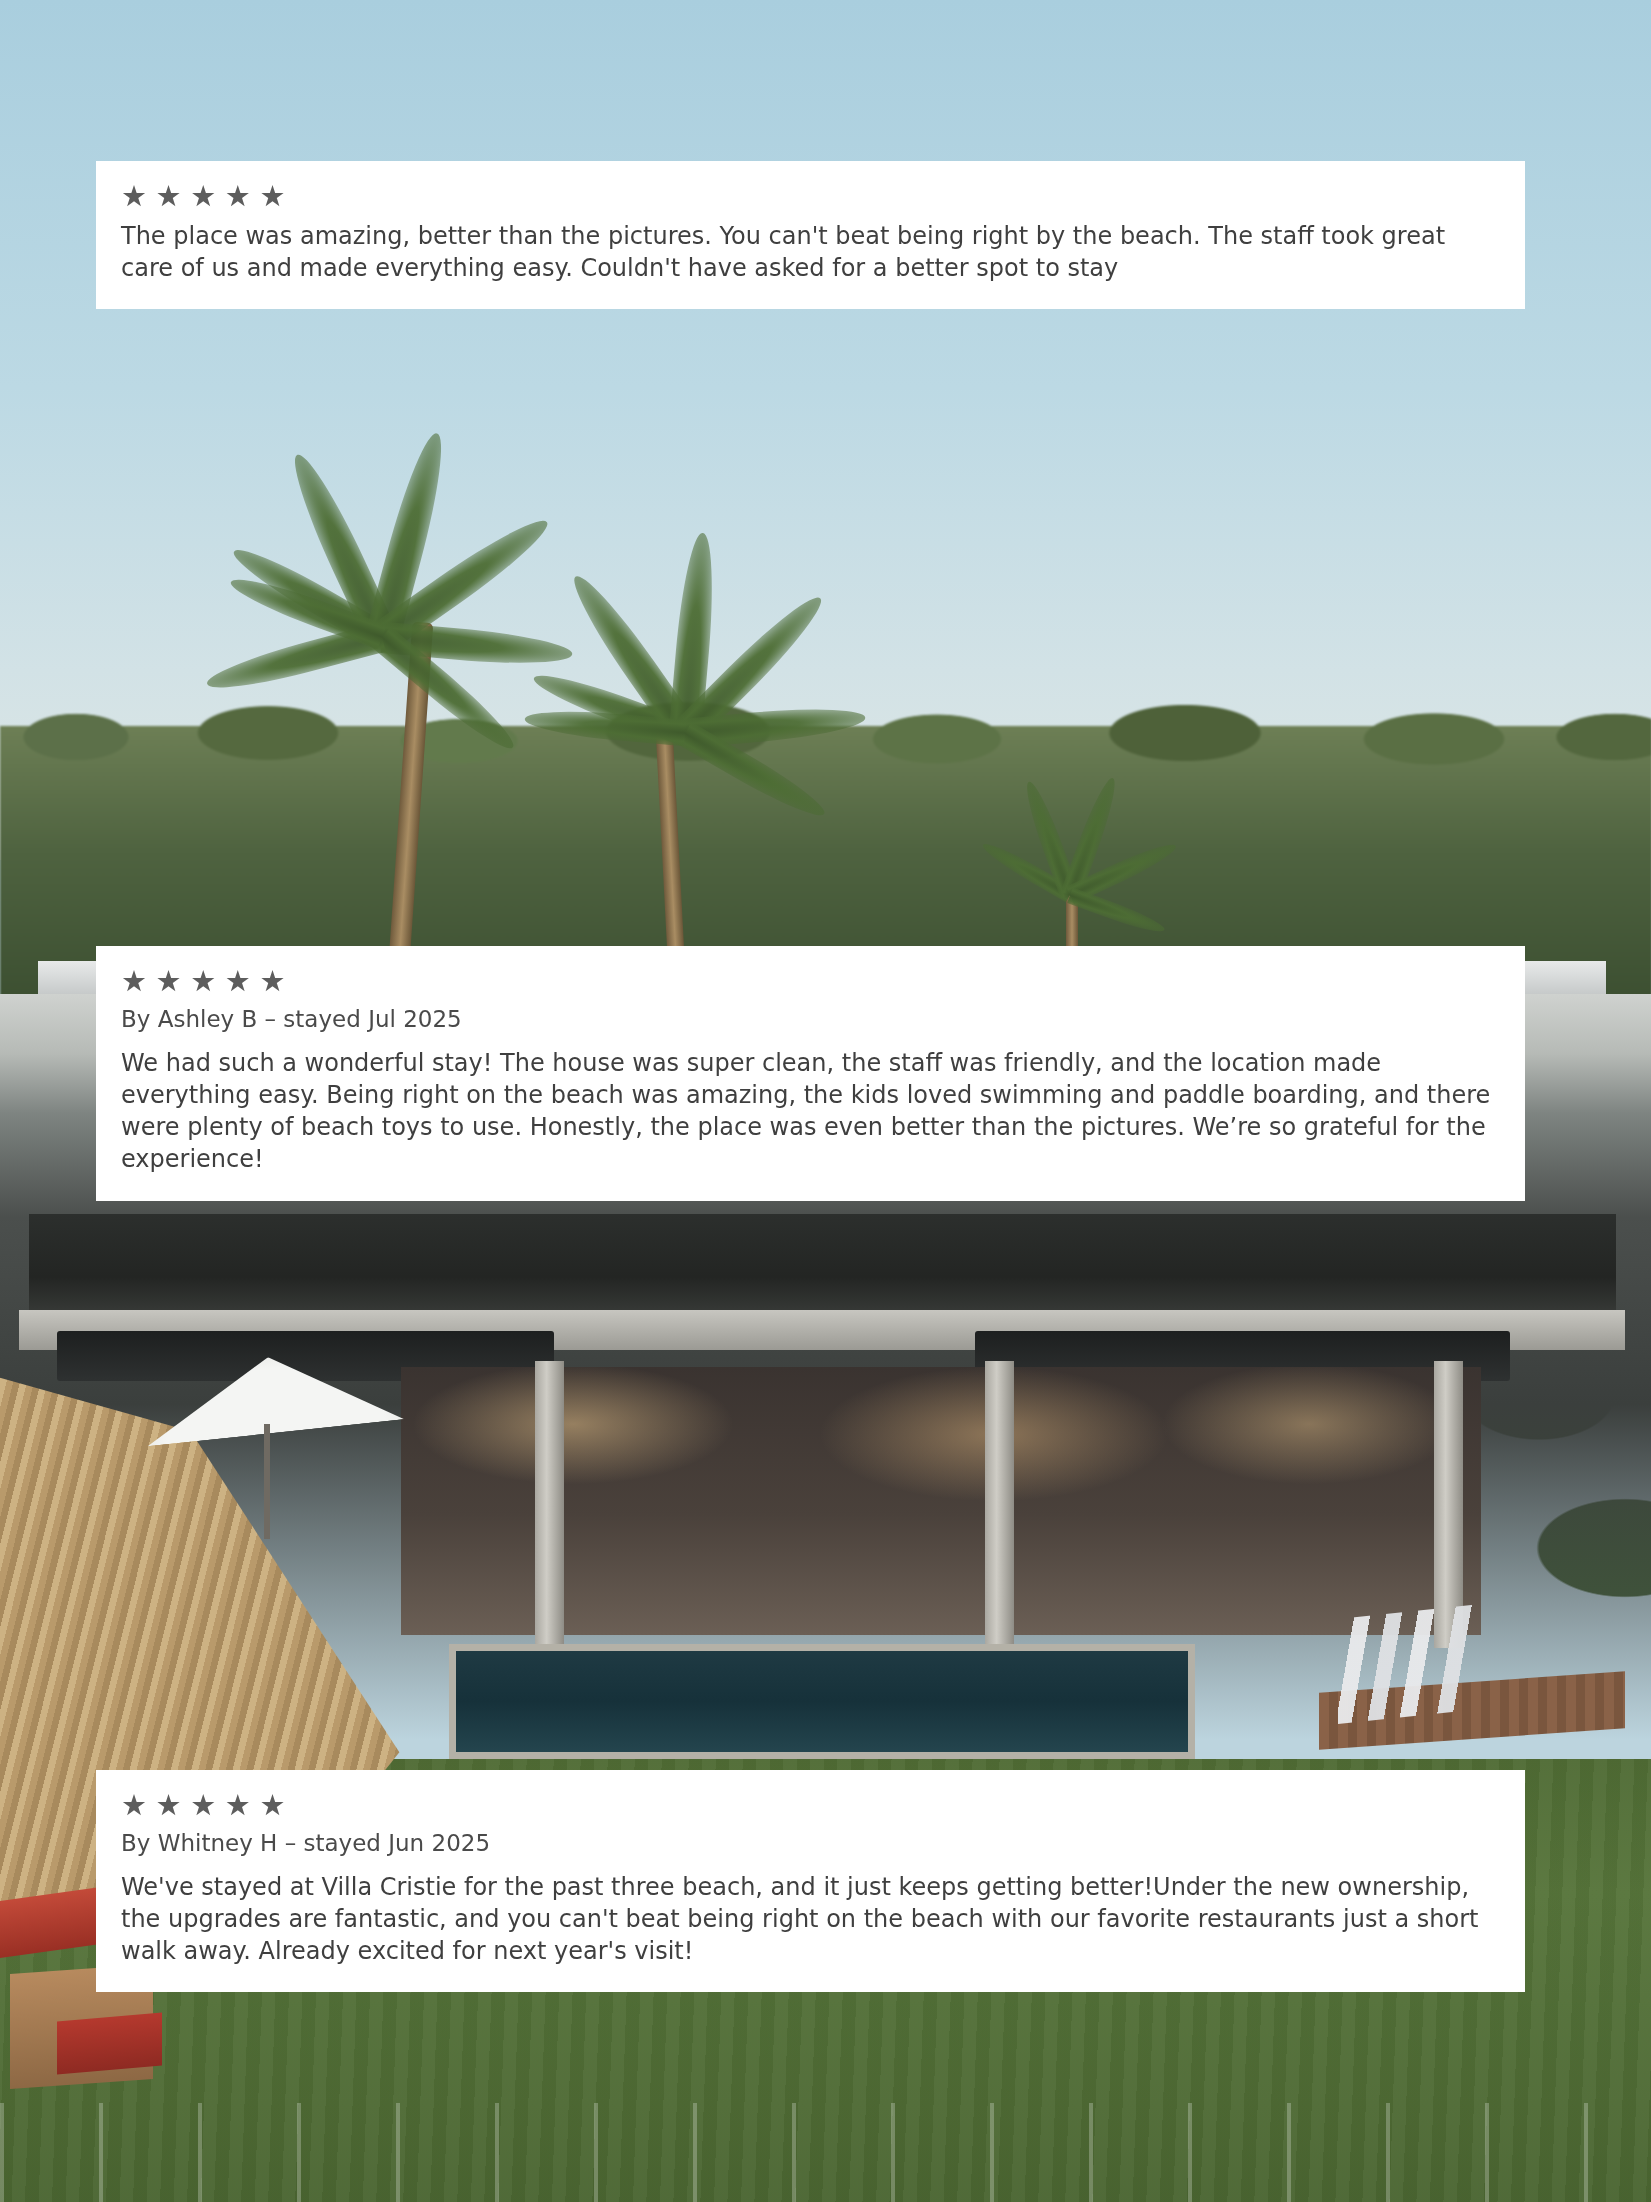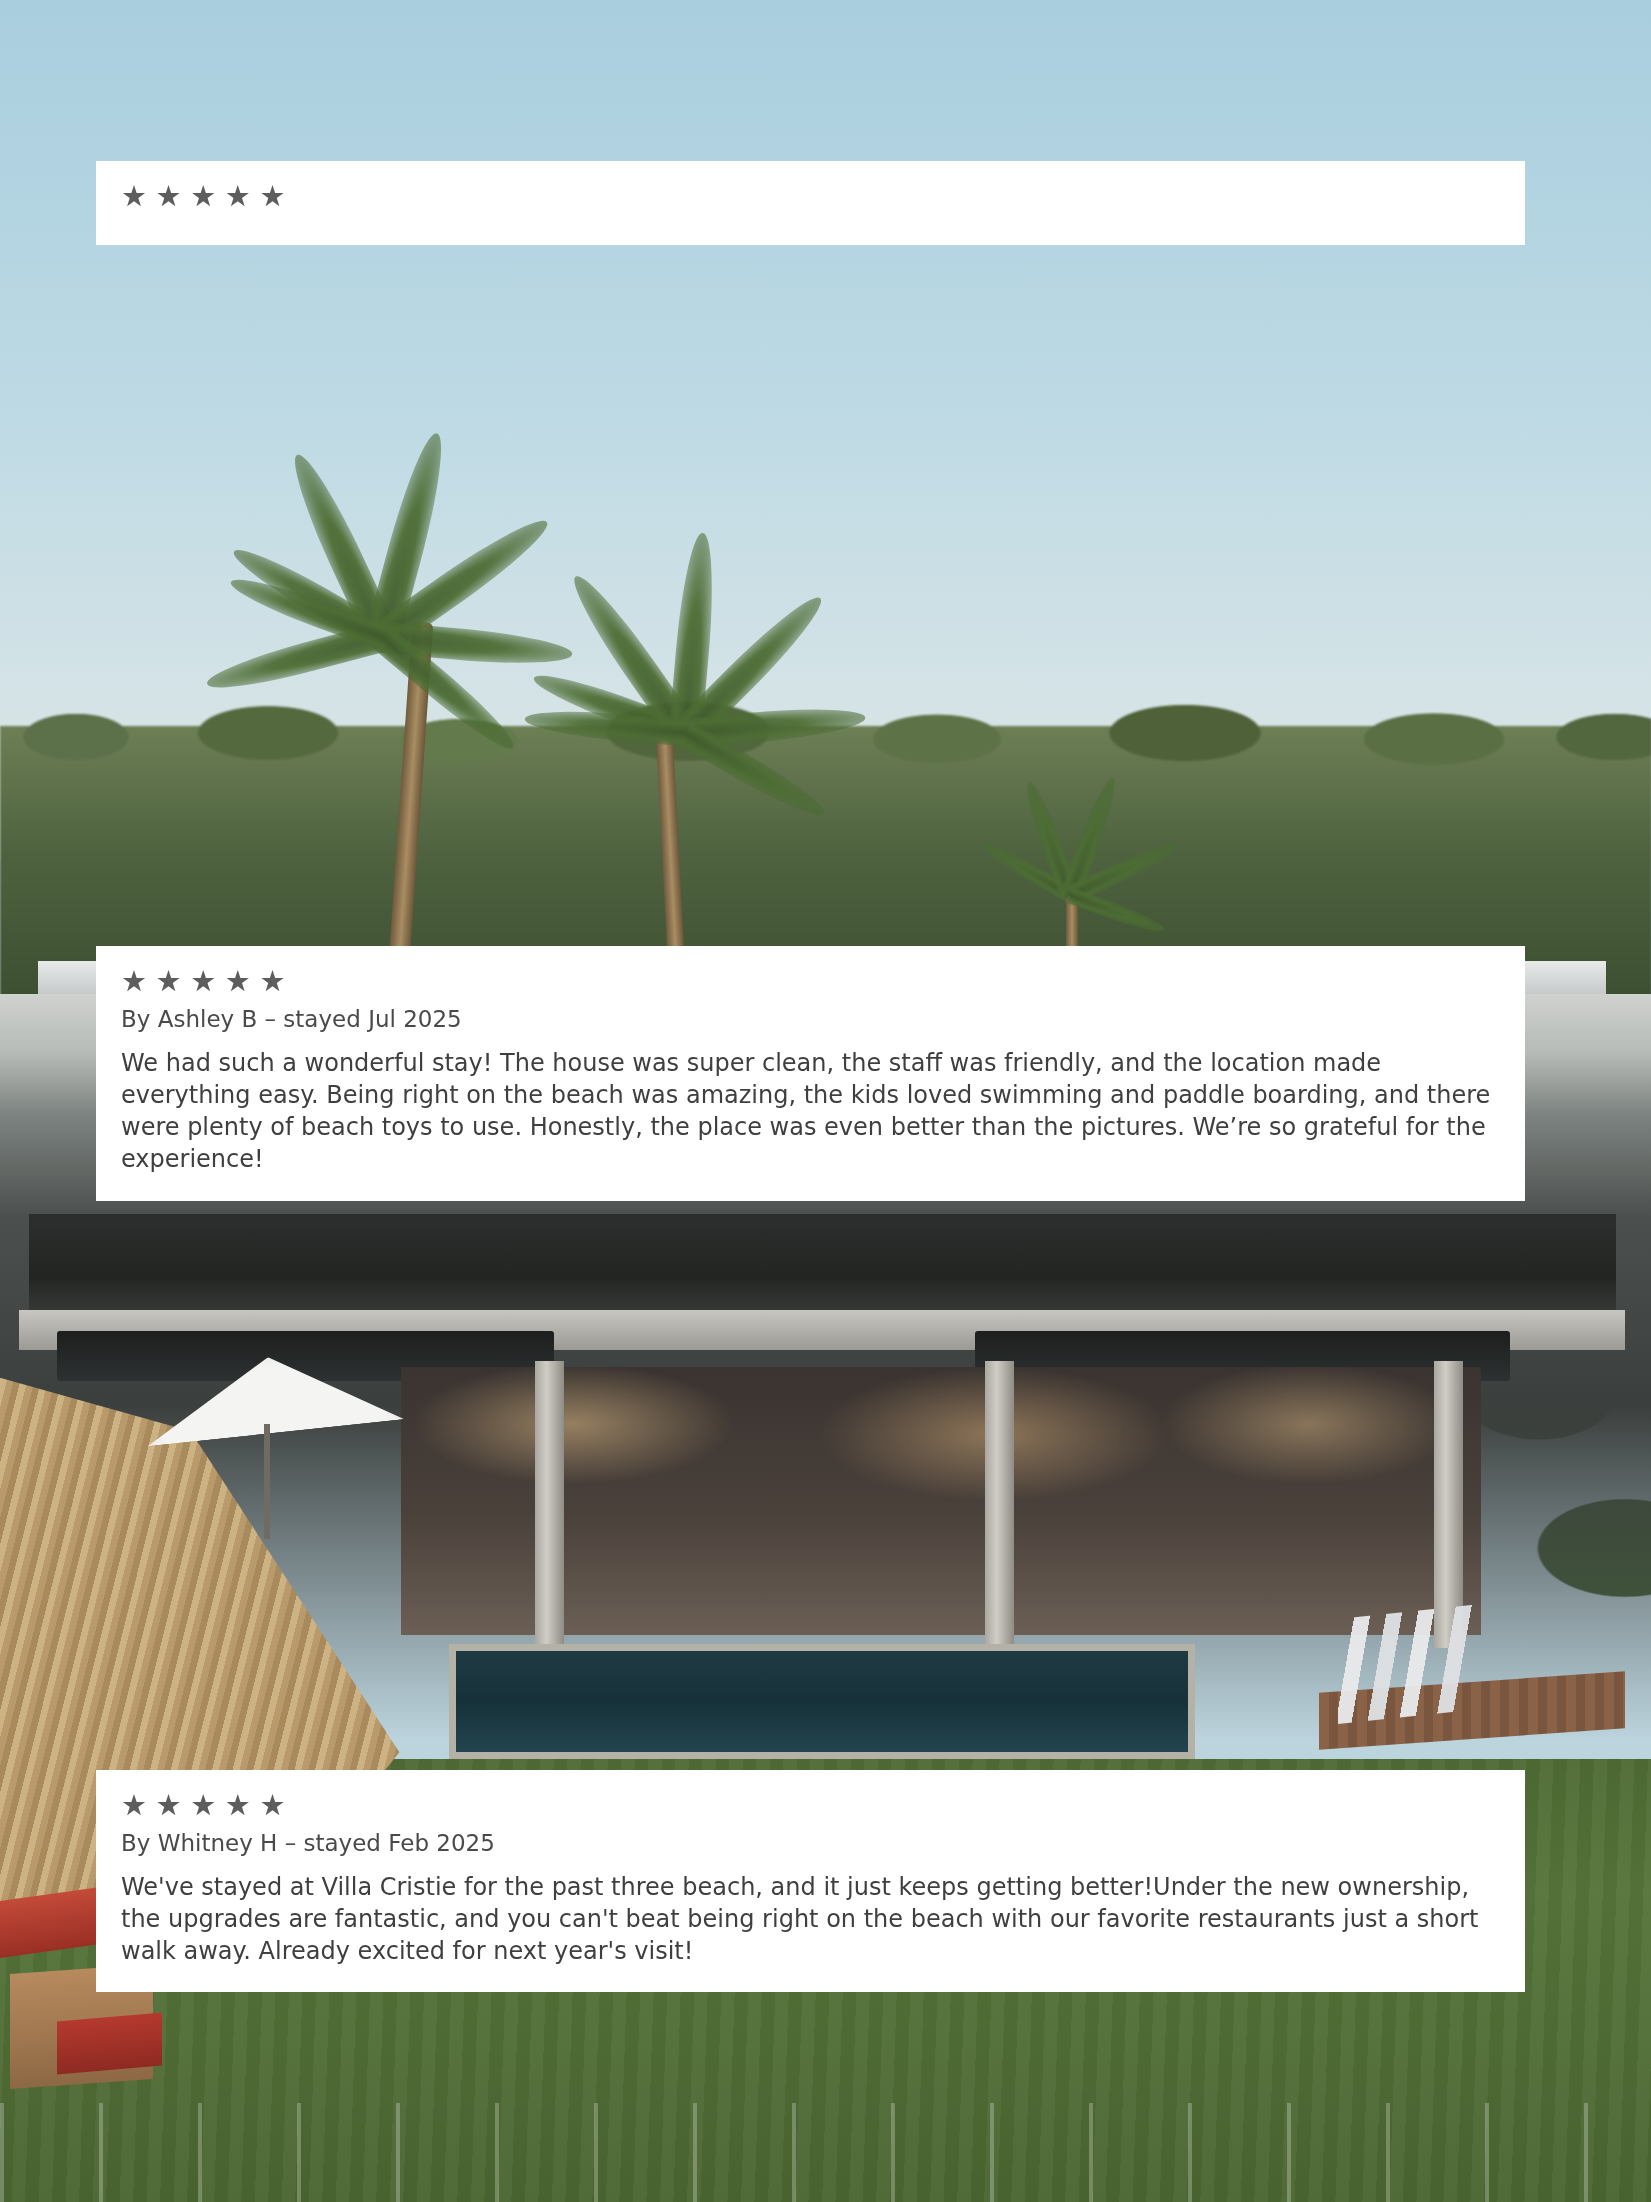--- a/index.html
+++ b/index.html
@@ -305,20 +305,21 @@
 </div>
 
 <div class="review-card" id="card-0">
   <div class="stars">
     <span class="star">★</span>
     <span class="star">★</span>
     <span class="star">★</span>
     <span class="star">★</span>
     <span class="star">★</span>
   </div>
+  <div class="review-body">The place was amazing, better than the pictures. You can't beat being right by the beach. The staff took great care of us and made everything easy. Couldn't have asked for a better spot to stay</div>
 </div>
 
 <div class="review-card" id="card-1">
   <div class="stars">
     <span class="star">★</span>
     <span class="star">★</span>
     <span class="star">★</span>
     <span class="star">★</span>
     <span class="star">★</span>
   </div>
@@ -327,16 +328,16 @@
 </div>
 
 <div class="review-card" id="card-2">
   <div class="stars">
     <span class="star">★</span>
     <span class="star">★</span>
     <span class="star">★</span>
     <span class="star">★</span>
     <span class="star">★</span>
   </div>
-  <div class="byline">By Whitney H – stayed Feb 2025</div>
+  <div class="byline">By Whitney H – stayed Jun 2025</div>
   <div class="review-body">We've stayed at Villa Cristie for the past three beach, and it just keeps getting better!Under the new ownership, the upgrades are fantastic, and you can't beat being right on the beach with our favorite restaurants just a short walk away. Already excited for next year's visit!</div>
 </div>
 
 
 </body></html>

